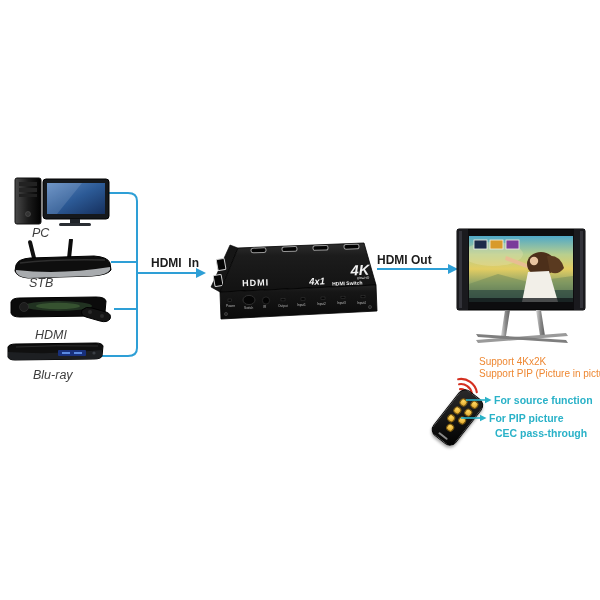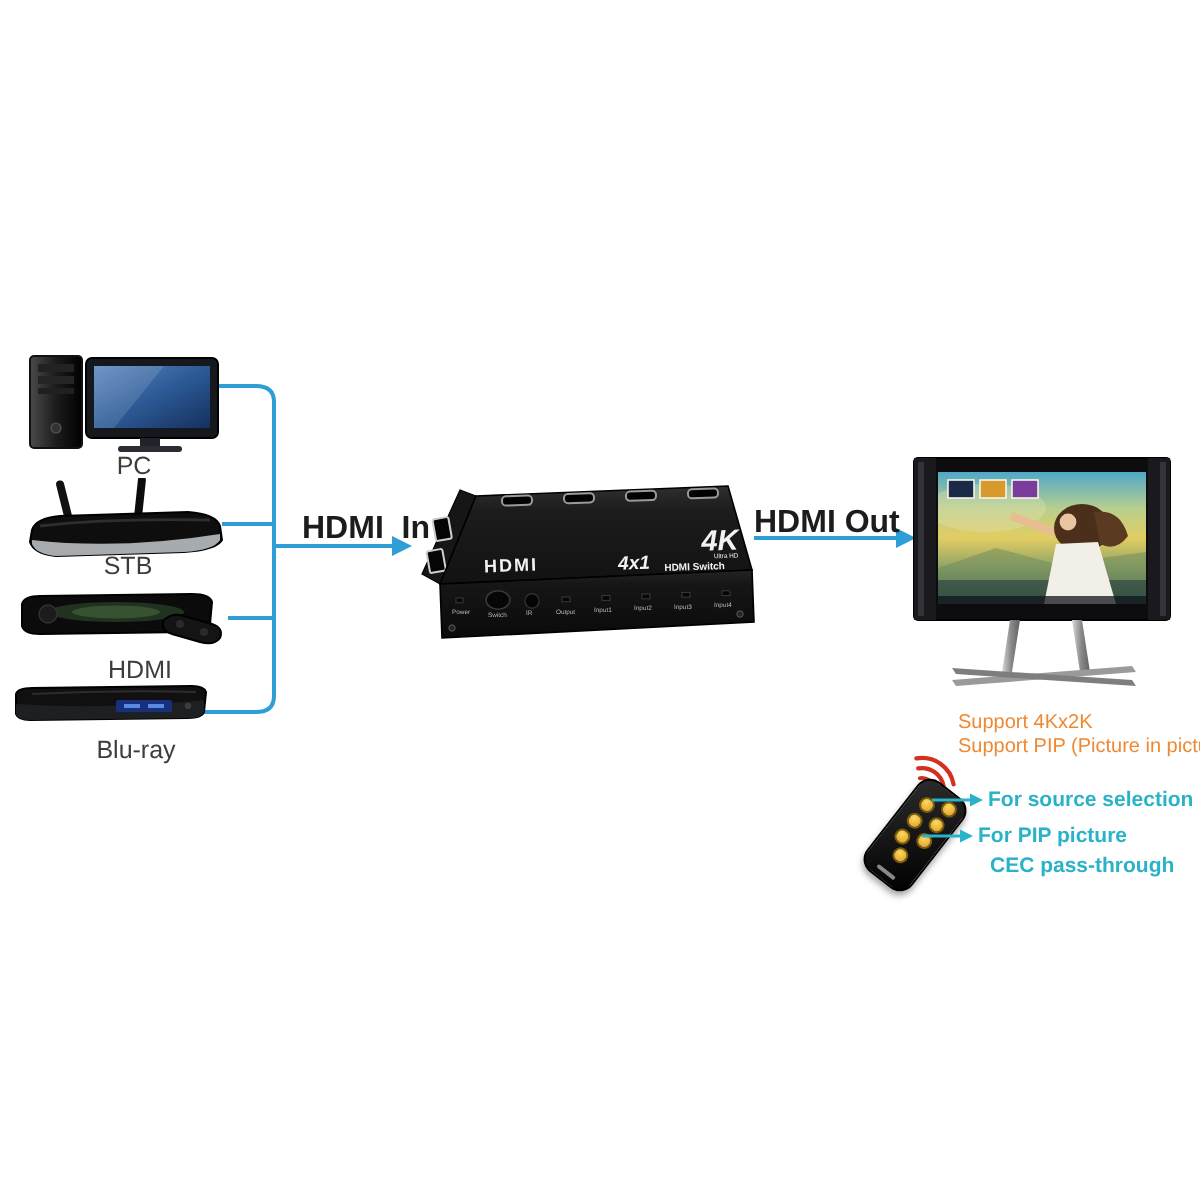--- a/index.html
+++ b/index.html
@@ -1,20 +1,20 @@
 <!DOCTYPE html>
 <html><head>
 <meta charset="utf-8">
 <style>
   html,body{margin:0;padding:0;background:#fff;}
   #canvas{position:relative;width:600px;height:600px;background:#fff;overflow:hidden;
           font-family:"Liberation Sans",sans-serif;}
   .abs{position:absolute;}
-  .dev-label{position:absolute;width:70px;text-align:center;font-size:12.5px;color:#3d3d3d;}
-  .port-label{position:absolute;font-size:16px;font-weight:700;color:#1c1c1c;white-space:pre;text-align:center;}
+  .dev-label{position:absolute;width:70px;text-align:left;font-size:12.5px;color:#3d3d3d;font-style:italic;}
+  .port-label{position:absolute;font-size:12px;font-weight:700;color:#1c1c1c;white-space:pre;text-align:center;}
   .note-orange{position:absolute;font-size:10px;font-weight:400;color:#ee8833;white-space:pre;}
   .note-cyan{position:absolute;font-size:10.5px;font-weight:700;color:#2ab2c8;white-space:pre;}
   .remote{position:absolute;left:443px;top:389px;width:27px;height:55px;border-radius:8px;
           background:linear-gradient(135deg,#2c2c2c,#000);border:1px solid #000;
           transform:rotate(38deg);box-shadow:1px 2px 3px rgba(0,0,0,.35);}
   .rbtn{position:absolute;width:6px;height:6px;border-radius:50%;
         background:radial-gradient(circle at 35% 35%,#ffd860,#d89a20);border:.5px solid #7a5a10;}
   .rbrand{position:absolute;left:8px;bottom:3px;width:11px;height:2px;background:#888;border-radius:1px;}
   svg text{font-family:"Liberation Sans",sans-serif;}
 </style>
@@ -228,17 +228,17 @@
 
   <svg class="abs" style="left:466px;top:396px" width="26" height="8">
     <line x1="0" y1="4" x2="19" y2="4" stroke="#2ab2c8" stroke-width="1.6"></line>
     <polygon points="19,0.8 25.5,4 19,7.2" fill="#2ab2c8"></polygon>
   </svg>
   <svg class="abs" style="left:461px;top:414px" width="26" height="8">
     <line x1="0" y1="4" x2="19" y2="4" stroke="#2ab2c8" stroke-width="1.6"></line>
     <polygon points="19,0.8 25.5,4 19,7.2" fill="#2ab2c8"></polygon>
   </svg>
 
-  <div class="note-cyan" style="left:494px;top:394px">For source selection</div>
+  <div class="note-cyan" style="left:494px;top:394px">For source function</div>
   <div class="note-cyan" style="left:489px;top:412px">For PIP picture</div>
   <div class="note-cyan" style="left:495px;top:427px">CEC pass-through</div>
 
 </div>
 
 </body></html>

